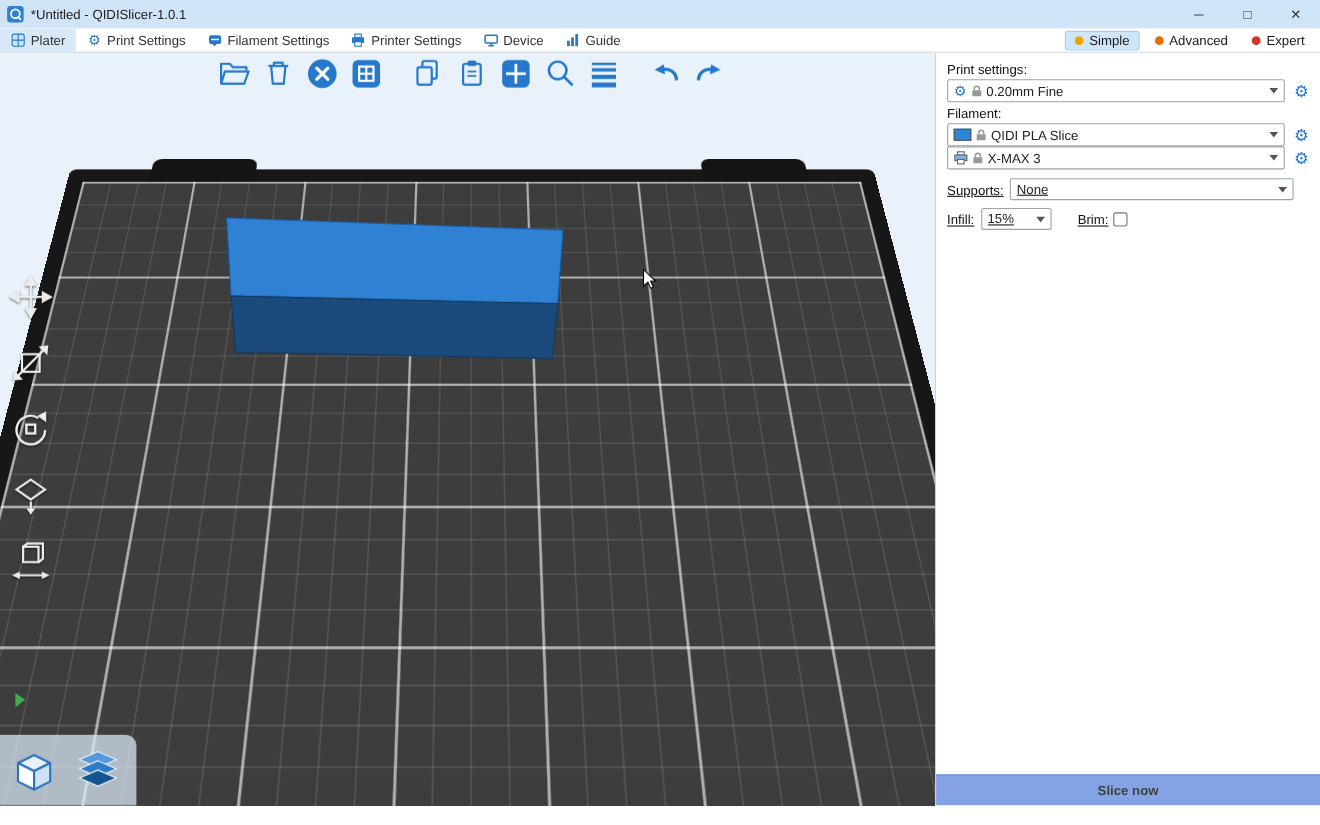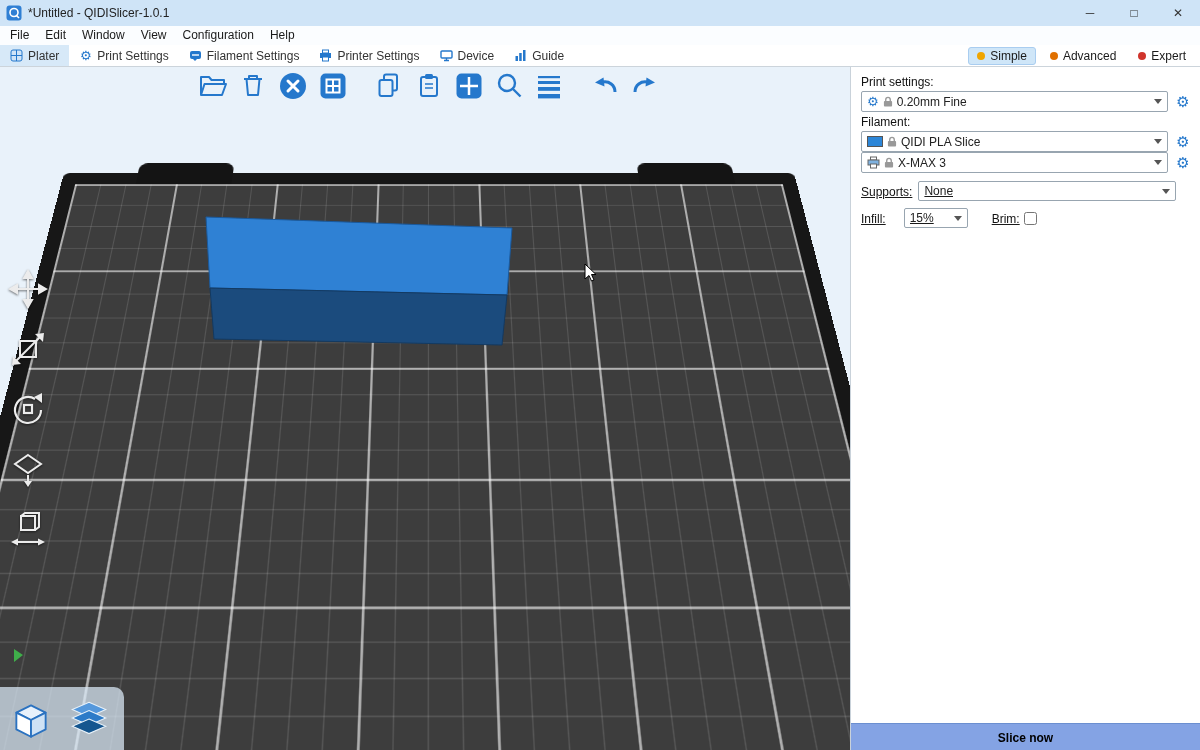--- a/index.html
+++ b/index.html
@@ -85,49 +85,41 @@
   .gear-btn { width:18px; display:flex; justify-content:center; font-size:15px; color:#2578cc; cursor:pointer; }
   .swatch { width:16px; height:11px; background:#2c86d8; border:1px solid #555; flex:0 0 auto; }
   .inline-row { display:flex; align-items:center; margin-top:8px;text-decoration:underline; }
   .supports-combo { margin-left:6px; }
   .infill-row { margin-top:7px; }
   .small-combo { flex:0 0 auto; width:64px; height:20px; }
   .brim-label { margin-left:24px; margin-right:4px; }
   .brim-check { width:13px; height:13px; cursor:pointer; }
   .slice-btn { position:absolute; left:0; right:0; bottom:0; height:28px; background:#84a3e4;
     border:none; border-top:1px solid #6b8fd0; font-family:inherit; font-size:12px; font-weight:bold;
-    color:#000000; cursor:pointer; }
+    color:#404040; cursor:pointer; }
 </style>
 </head>
 <body>
 
 <div class="app">
 
   <div class="titlebar">
     <svg class="logo" viewBox="0 0 16 16">
       <rect x="0.5" y="0.5" width="15" height="15" rx="3" fill="#2f7fd4"></rect>
       <circle cx="8" cy="7.5" r="4" fill="none" stroke="#fff" stroke-width="1.6"></circle>
       <path d="M10 10l3 3" stroke="#fff" stroke-width="1.6"></path>
     </svg>
     <span class="title">*Untitled - QIDISlicer-1.0.1</span>
     <div class="win-controls">
       <div class="win-btn">─</div>
       <div class="win-btn">□</div>
       <div class="win-btn">✕</div>
     </div>
   </div>
 
-  <div class="menubar">
-    <span class="menu-item">File</span>
-    <span class="menu-item">Edit</span>
-    <span class="menu-item">Window</span>
-    <span class="menu-item">View</span>
-    <span class="menu-item">Configuration</span>
-    <span class="menu-item">Help</span>
-  </div>
 
   <div class="tabbar">
     <div class="tab active">
       <span class="ticon">
         <svg viewBox="0 0 13 13" width="13" height="13">
             <rect x="1" y="1" width="11" height="11" rx="2" fill="#cfe4f7" stroke="#2578cc"></rect>
             <path d="M1 6.5h11M6.5 1v11" stroke="#2578cc" fill="none"></path>
           </svg>
       </span>
       <span>Plater</span>
@@ -404,21 +396,21 @@
         <span class="sb-label">Supports:</span>
         <div class="combo supports-combo" style="height:20px;">
           <span class="combo-text">None</span>
           <span class="caret"></span>
         </div>
         <div style="width:16px;"></div>
       </div>
 
       <div class="inline-row infill-row">
         <span class="sb-label">Infill:</span>
-        <div class="combo small-combo" style="margin-left:18px;">
+        <div class="combo small-combo" style="margin-left:6px;">
           <span class="combo-text">15%</span>
           <span class="caret"></span>
         </div>
         <span class="sb-label brim-label">Brim:</span>
         <input type="checkbox" class="brim-check" style="">
       </div>
 
       <button class="slice-btn">Slice now</button>
     </div>
   </div>

